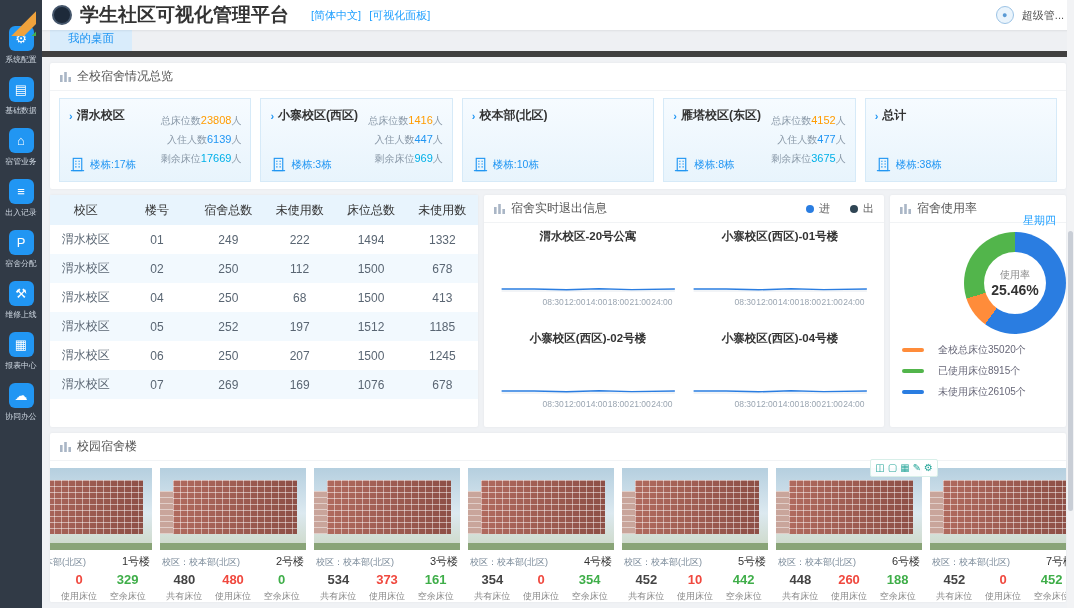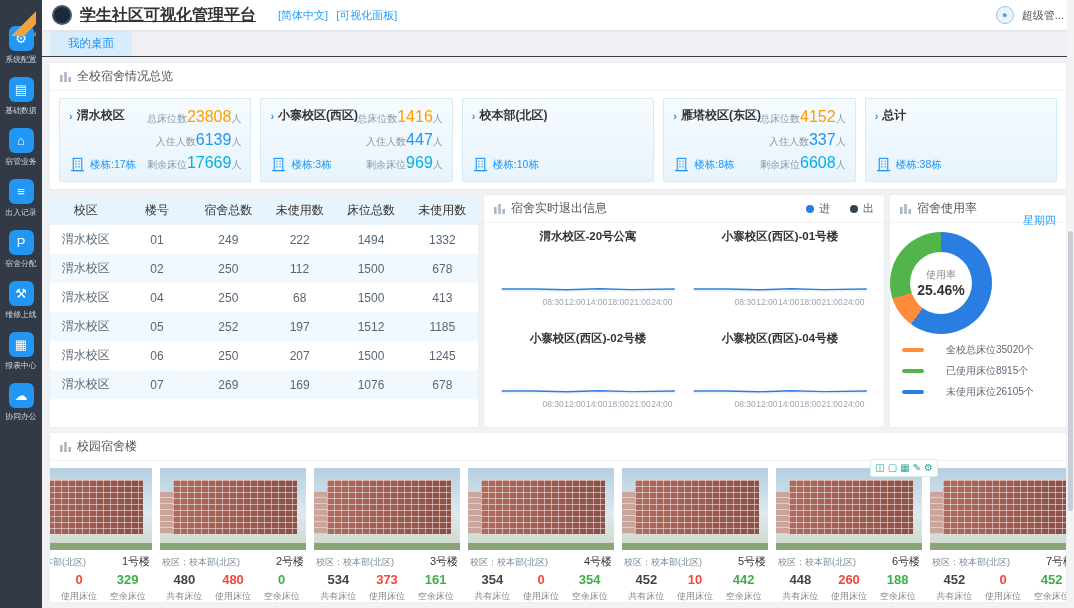--- a/index.html
+++ b/index.html
@@ -21,28 +21,28 @@
   .side-item { display:flex; flex-direction:column; align-items:center; gap:3px; cursor:pointer; width:100%; }
   .si-icon { width:25px; height:25px; border-radius:6px; background:#2196f3; color:#fff;
     display:flex; align-items:center; justify-content:center; font-size:13px; line-height:1; }
   .si-label { color:#cdd6e0; font-size:8.5px; letter-spacing:0; white-space:nowrap; transform:scale(.92); }
 
   
   .main { flex:1; min-width:0; display:flex; flex-direction:column; }
   .topbar { height:30px; flex:none; background:#fff; display:flex; align-items:center; gap:8px;
     padding:0 10px; box-shadow:0 1px 2px rgba(0,0,0,.07); position:relative; z-index:5; }
   .logo { width:20px; height:20px; border-radius:50%; background:#1d2a3a; border:2px solid #45566b; flex:none; }
-  .app-title { font-size:16px; font-weight:bold; color:#333; margin-right:14px; white-space:nowrap;text-decoration:underline; }
+  .app-title { font-size:19px; font-weight:bold; color:#333; margin-right:14px; white-space:nowrap; }
   .hlink { color:#1e9fff; font-size:11px; cursor:pointer; text-decoration:none; white-space:nowrap; }
   .spacer { flex:1; }
   .avatar { width:18px; height:18px; border-radius:50%; border:1px solid #9cc3e5; background:#eaf4fc;
     color:#5b9bd5; font-size:9px; display:flex; align-items:center; justify-content:center; cursor:pointer; }
   .user { font-size:11px; color:#555; white-space:nowrap; cursor:pointer; }
 
-  .tabbar { height:27px; flex:none; background:#eef0f3; border-bottom:1px solid #404040;
+  .tabbar { height:27px; flex:none; background:#eef0f3; border-bottom:6px solid #404040;
     display:flex; align-items:flex-end; padding-left:8px; }
   .tab { background:#d9ecfb; color:#2196f3; font-size:11.5px; padding:5px 18px;
     border-radius:2px 2px 0 0; cursor:pointer; white-space:nowrap; }
 
   .content { flex:1; min-height:0; padding:6px 8px; display:flex; flex-direction:column; gap:6px; }
 
   .panel { background:#fff; border-radius:2px; box-shadow:0 0 3px rgba(0,0,0,.05); }
   .panel-hd { height:28px; display:flex; align-items:center; gap:6px; padding:0 10px;
     font-size:12px; color:#555; border-bottom:1px solid #f1f3f5; flex:none; }
   .hicon { flex:none; }
@@ -50,21 +50,21 @@
   
   .cards { display:flex; gap:9px; padding:7px 9px; }
   .ocard { flex:1; min-width:0; height:84px; background:linear-gradient(180deg,#f6fbff,#e8f4fc);
     border:1px solid #d6eaf8; display:flex; justify-content:space-between; padding:8px 9px; cursor:pointer; }
   .oc-left { display:flex; flex-direction:column; min-width:0; }
   .oc-title { font-size:12px; font-weight:bold; color:#333; display:flex; align-items:center; gap:4px; white-space:nowrap; }
   .oc-arrow { color:#2196f3; font-size:11px; font-weight:bold; }
   .oc-bottom { margin-top:auto; display:flex; align-items:center; gap:4px; color:#2196f3; font-size:10.5px; white-space:nowrap; }
   .oc-stats { display:flex; flex-direction:column; justify-content:center; gap:5px;
     font-size:10px; color:#8a99a8; white-space:nowrap; text-align:right; }
-  .oc-stats b { font-weight:normal; font-size:16px; }
+  .oc-stats b { font-weight:normal; font-size:11px; }
   .v-orange { color:#ff9c00; } .v-blue { color:#2196f3; } .v-cyan { color:#00b0e8; }
 
   
   .row2 { display:flex; gap:6px; height:232px; flex:none; }
   .tablepanel { width:428px; flex:none; display:flex; flex-direction:column; }
   .chartspanel { flex:1; min-width:0; display:flex; flex-direction:column; }
   .donutpanel { width:176px; flex:none; display:flex; flex-direction:column; }
 
   table { width:100%; border-collapse:collapse; font-size:12px; table-layout:fixed; }
   thead th { background:#e8f4fd; color:#333; font-weight:normal; height:30px; }
@@ -74,30 +74,30 @@
   .hd-legend { display:flex; align-items:center; gap:5px; font-size:11px; color:#666; margin-left:14px; }
   .lg-dot { width:8px; height:8px; border-radius:50%; display:inline-block; cursor:pointer; }
 
   .charts-grid { display:grid; grid-template-columns:1fr 1fr; padding:0 8px; flex:1; }
   .mini { display:flex; flex-direction:column; align-items:center; min-width:0; }
   .mini-title { font-size:11.5px; font-weight:bold; color:#333; margin:6px 0 1px; white-space:nowrap; }
   .mini svg { width:94%; height:52px; }
   .mini-x { display:flex; justify-content:space-between; width:88%; font-size:8.5px; color:#9aa5b1;padding-left:39px; }
 
   .weekday { margin-left:auto; color:#1e9fff; font-size:11px; cursor:pointer;margin-top:24px; }
-  .donut-wrap { display:flex; justify-content:flex-start; padding-top:9px; }
+  .donut-wrap { display:flex; justify-content:flex-end; padding-top:9px; }
   .donut { width:102px; height:102px; border-radius:50%; position:relative;
     background:conic-gradient(#2a7de1 0 60%, #ff8c3a 60% 70%, #52b54b 70% 100%);
     display:flex; align-items:center; justify-content:center; }
   .donut::before { content:""; position:absolute; width:62px; height:62px; background:#fff; border-radius:50%; }
   .donut-center { position:relative; text-align:center; z-index:1; }
   .dc-label { font-size:10px; color:#888; }
   .dc-value { font-size:14px; font-weight:bold; color:#333; }
   .donut-legend { padding:9px 12px 0; display:flex; flex-direction:column; gap:7px; }
-  .dl-row { display:flex; align-items:center; gap:22px; font-size:10px; color:#667; white-space:nowrap; }
+  .dl-row { display:flex; align-items:center; gap:14px; font-size:10px; color:#667; white-space:nowrap; }
   .dl-bar { width:22px; height:4px; border-radius:2px; flex:none; }
 
   
   .bpanel { flex:1; min-height:0; overflow:hidden; display:flex; flex-direction:column; }
   .bcards { display:flex; gap:8px; padding:7px 8px 0; flex:1; }
   .bcard { width:146px; flex:none; background:#fff; cursor:pointer; position:relative; }
   .bcard.clipped { margin-left:-52px; }
   .photo { height:82px; position:relative; overflow:hidden;
     background:linear-gradient(180deg,#b5cfdf 0%, #dce9f0 55%, #cdd8c6 100%); }
   .bl-main { position:absolute; left:9%; right:6%; top:15%; height:66%;
@@ -284,22 +284,22 @@
           <line x1="6.5" y1="8.5" x2="8" y2="8.5"></line>
                     <line x1="10" y1="8.5" x2="11.5" y2="8.5"></line>
           <line x1="6.5" y1="11.5" x2="8" y2="11.5"></line>
                     <line x1="10" y1="11.5" x2="11.5" y2="11.5"></line>
         </svg>
         <span class="oc-bldg">楼栋:8栋</span>
       </div>
     </div>
     <div class="oc-stats">
       <div class="stat"><span class="s-label">总床位数</span><b class="s-val v-orange">4152</b><span class="s-unit">人</span></div>
-      <div class="stat"><span class="s-label">入住人数</span><b class="s-val v-blue">337</b><span class="s-unit">人</span></div>
-      <div class="stat"><span class="s-label">剩余床位</span><b class="s-val v-cyan">6608</b><span class="s-unit">人</span></div>
+      <div class="stat"><span class="s-label">入住人数</span><b class="s-val v-blue">477</b><span class="s-unit">人</span></div>
+      <div class="stat"><span class="s-label">剩余床位</span><b class="s-val v-cyan">3675</b><span class="s-unit">人</span></div>
     </div>
   </div>
             <div class="ocard">
     <div class="oc-left">
       <div class="oc-title">
         <span class="oc-arrow">›</span>
         <span class="oc-name">总计</span>
       </div>
       <div class="oc-bottom">
         <svg width="17" height="17" viewBox="0 0 18 18" fill="none" stroke="#2196f3" stroke-width="1.2">

